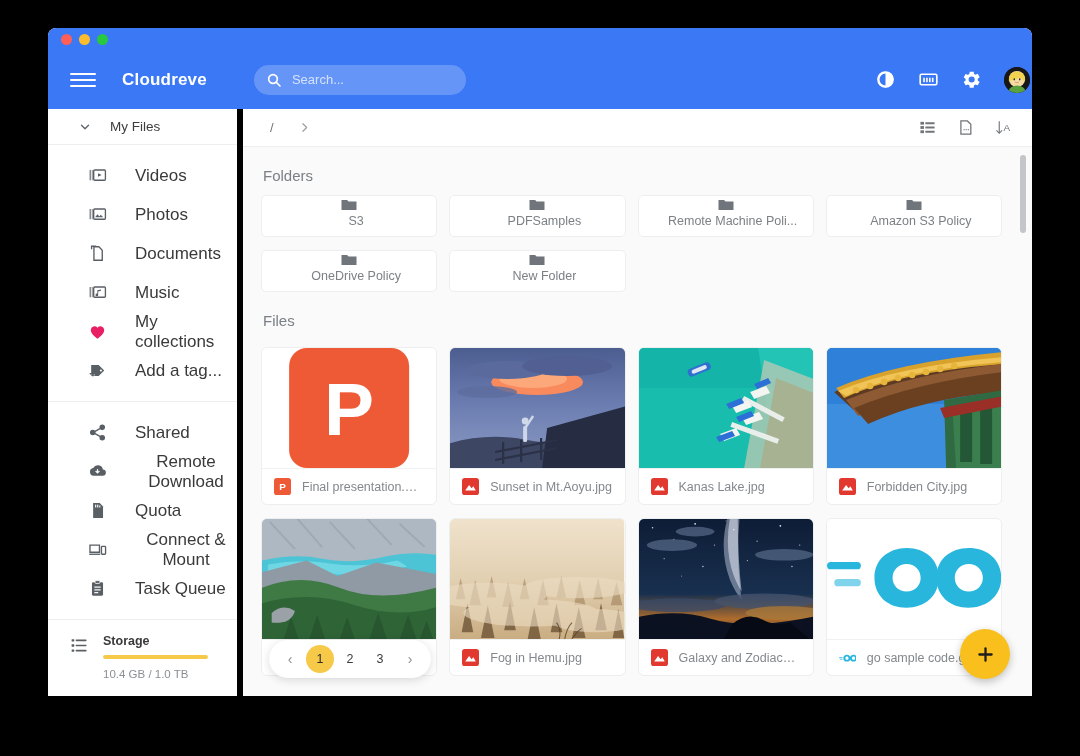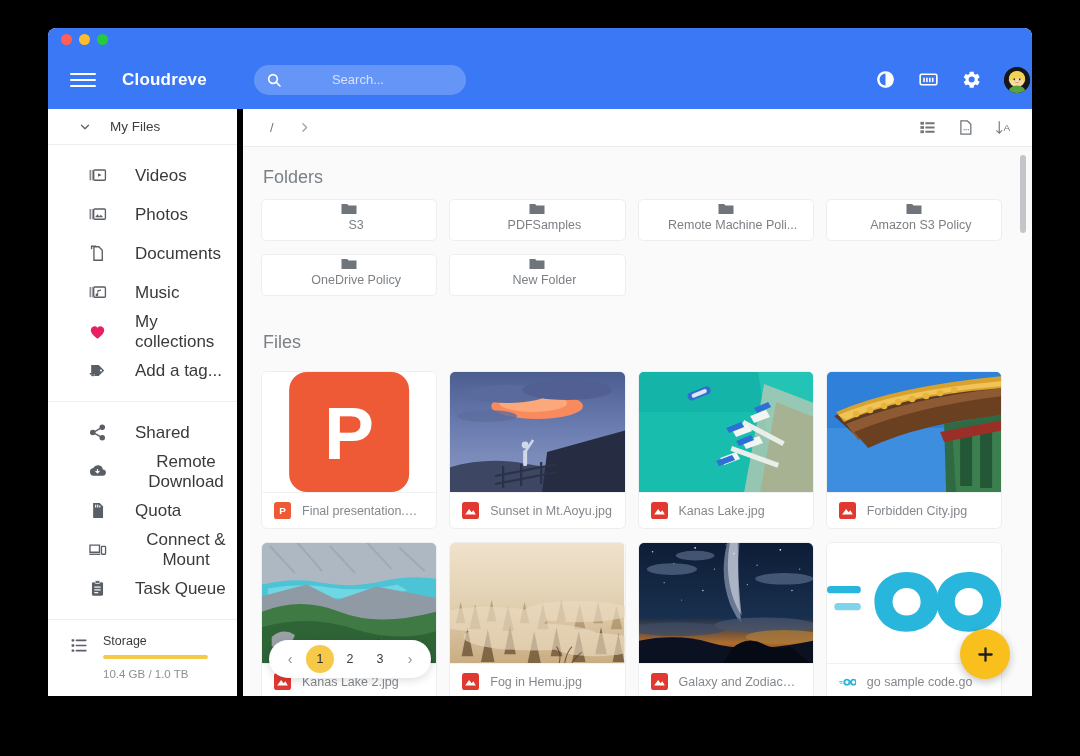--- a/index.html
+++ b/index.html
@@ -58,21 +58,20 @@
     letter-spacing: .2px;
   }
   .searchbox {
     margin-left: 47px;
     width: 212px; height: 30px;
     background: rgba(255,255,255,0.22);
     border-radius: 15px;
     display: flex; align-items: center;
     padding: 0 12px;
     cursor: text;
-    gap: 40px;
   }
   .searchbox .sicon { width: 16px; height: 16px; flex: 0 0 auto; }
   .searchbox input {
     background: transparent; border: none; outline: none;
     color: #fff; font-size: 13px;
     margin-left: 10px; width: 100%;
     font-family: "Liberation Sans", sans-serif;
   }
   .searchbox input::placeholder { color: rgba(255,255,255,.72); }
 
@@ -119,21 +118,21 @@
   .sb-item .lb { margin-left: 28px; font-size: 17px; color: #3a3a3a; }
 
   .sb-storage {
     margin-top: auto;
     border-top: 1px solid #eceef0;
     padding: 14px 18px 16px 22px;
     display: flex;
     gap: 14px;
   }
   .sb-storage .ic { width:19px; height:19px; flex:0 0 auto; margin-top:2px;}
-  .sb-storage .title { font-size: 12.5px; color: #3a3a3a; font-weight: normal; }
+  .sb-storage .title { font-size: 12.5px; color: #3a3a3a; font-weight: bold; }
   .bar-track {
     margin-top: 7px;
     width: 105px; height: 4px;
     background: #e9eaec; border-radius: 2px;
     overflow: hidden;
   }
   .bar-fill { height: 100%; background: #f7c948; border-radius: 2px; }
   .sb-storage .sub { margin-top: 9px; font-size: 11.5px; color: #8a8f94; }
 
   
@@ -149,21 +148,21 @@
   .crumb-chev { width: 13px; height: 13px; margin-left: 24px; }
   .toolbar-right { margin-left: auto; display: flex; align-items: center; gap: 21px; }
   .ticon { width: 17px; height: 17px; cursor: pointer; display:block; }
 
   .content {
     flex: 1 1 auto;
     position: relative;
     overflow: hidden;
     padding: 16px 30px 0 18px;
   }
-  .sect-label { font-size: 18px; color: #7a8086; margin: 4px 0 11px 2px; }
+  .sect-label { font-size: 15px; color: #7a8086; margin: 4px 0 11px 2px; }
 
   .grid {
     display: grid;
     grid-template-columns: repeat(4, 1fr);
     gap: 13px 12px;
   }
 
   .folder-card {
     height: 42px;
     background: #fff;
@@ -525,21 +524,21 @@
               <span class="nm">OneDrive Policy</span>
             </div>
             <div class="folder-card">
               <span class="ic"><svg viewBox="0 0 24 24" fill="#6f757b">
                   <path d="M2 5.2h7.4l2 2.2H22v11.4H2z"></path>
                 </svg></span>
               <span class="nm">New Folder</span>
             </div>
           </div>
 
-        <div class="sect-label" style="margin-top:36px">Files</div>
+        <div class="sect-label" style="margin-top:20px">Files</div>
         <div class="grid files-grid" id="files-grid">
             <div class="file-card">
               <div class="thumb">
                 <div class="thumb-icon-center">
                   <svg width="40" height="40" viewBox="0 0 40 40">
       <rect width="40" height="40" rx="6" fill="#ee5a36"></rect>
       <text x="20" y="29" font-size="25" font-weight="bold" text-anchor="middle" fill="#fff" font-family="Liberation Sans, sans-serif">P</text>
     </svg>
                 </div>
               </div>

